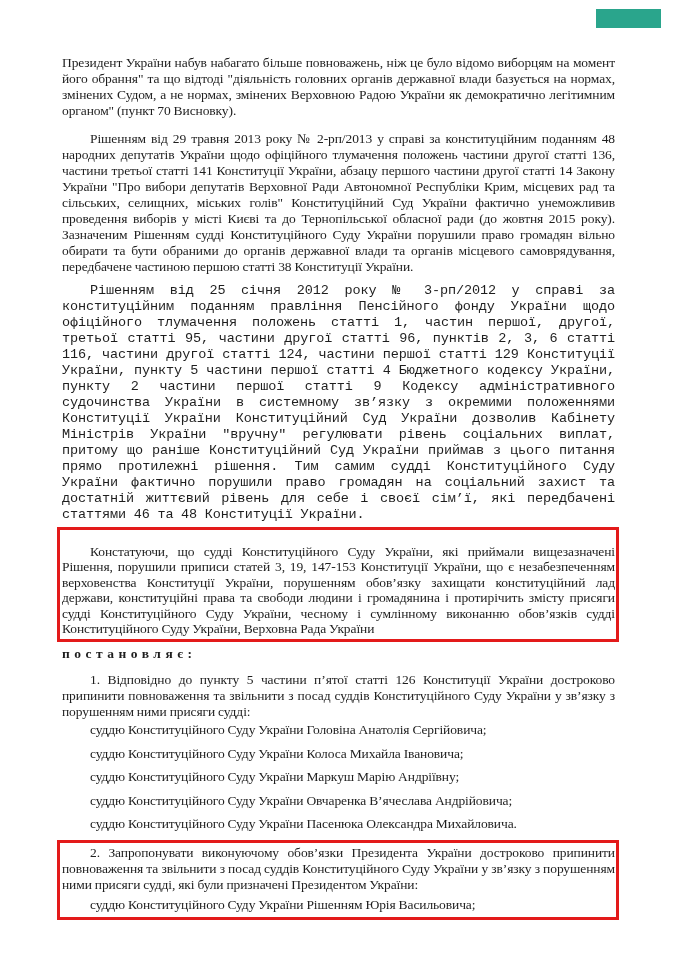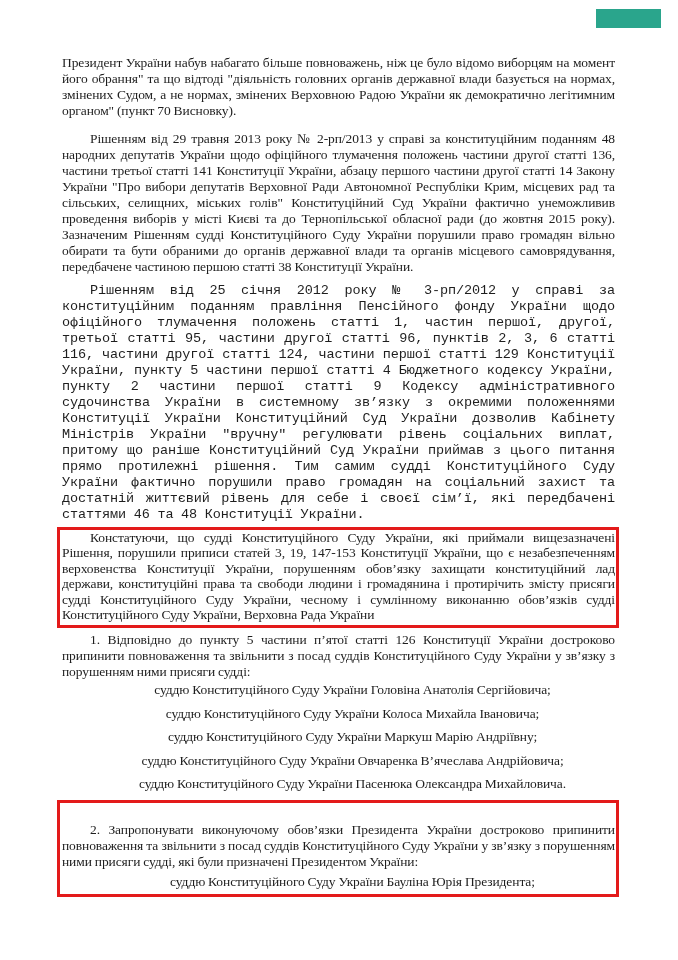--- a/index.html
+++ b/index.html
@@ -22,38 +22,38 @@
     text-align:justify;
     letter-spacing:-0.1px;word-spacing:-0.3px;
   }
   .content p{margin:0;}
   .para{text-indent:28px;margin-bottom:8px !important;}
   .para.first{text-indent:0;margin-bottom:12px !important;}
   .para.last{margin-bottom:4px !important;font-family:Liberation Mono, monospace;}
   .red-box{
     border:3px solid #e31a1a;
     margin:0 -4px 4px -5px;
-    padding:0 1px 3px 2px;
+    padding:14px 1px 3px 2px;
     line-height:15.4px;
   }
   .red-box .para{margin-bottom:0 !important;}
   .resolution{
     font-weight:bold;
     letter-spacing:4.5px;
     text-indent:0;
     margin-bottom:10px !important;
     text-align:left;
   }
   .item-intro{text-indent:28px;margin-bottom:2px !important;}
   .judge-list{margin:0 0 5px 0;}
   .judge-line{
-    text-indent:28px;text-align:center;
+    text-indent:28px;text-align:left;
     line-height:16px;margin:0 0 7.5px 0 !important;
   }
-  .red-box.second{line-height:16px;padding:19px 1px 4px 2px;margin-bottom:0;}
+  .red-box.second{line-height:16px;padding:2px 1px 4px 2px;margin-bottom:0;}
   .red-box.second .item-intro{margin-bottom:4px !important;}
   .red-box.second .judge-line{margin:0 0 7px 0 !important;}
   .red-box.second .judge-line:last-child{margin-bottom:0 !important;}
 </style>
 </head>
 <body>
 
 <div class="page">
 
   <div class="corner-mark"></div>
@@ -63,30 +63,31 @@
     <p class="para first">Президент України набув набагато більше повноважень, ніж це було відомо виборцям на момент його обрання" та що відтоді "діяльність головних органів державної влади базується на нормах, змінених Судом, а не нормах, змінених Верховною Радою України як демократично легітимним органом" (пункт 70 Висновку).</p>
 
     <p class="para">Рішенням від 29 травня 2013 року № 2-рп/2013 у справі за конституційним поданням 48 народних депутатів України щодо офіційного тлумачення положень частини другої статті 136, частини третьої статті 141 Конституції України, абзацу першого частини другої статті 14 Закону України "Про вибори депутатів Верховної Ради Автономної Республіки Крим, місцевих рад та сільських, селищних, міських голів" Конституційний Суд України фактично унеможливив проведення виборів у місті Києві та до Тернопільської обласної ради (до жовтня 2015 року). Зазначеним Рішенням судді Конституційного Суду України порушили право громадян вільно обирати та бути обраними до органів державної влади та органів місцевого самоврядування, передбачене частиною першою статті 38 Конституції України.</p>
 
     <p class="para last">Рішенням від 25 січня 2012 року № 3-рп/2012 у справі за конституційним поданням правління Пенсійного фонду України щодо офіційного тлумачення положень статті 1, частин першої, другої, третьої статті 95, частини другої статті 96, пунктів 2, 3, 6 статті 116, частини другої статті 124, частини першої статті 129 Конституції України, пункту 5 частини першої статті 4 Бюджетного кодексу України, пункту 2 частини першої статті 9 Кодексу адміністративного судочинства України в системному зв’язку з окремими положеннями Конституції України Конституційний Суд України дозволив Кабінету Міністрів України "вручну" регулювати рівень соціальних виплат, притому що раніше Конституційний Суд України приймав з цього питання прямо протилежні рішення. Тим самим судді Конституційного Суду України фактично порушили право громадян на соціальний захист та достатній життєвий рівень для себе і своєї сім’ї, які передбачені статтями 46 та 48 Конституції України.</p>
 
     <div class="red-box">
       <p class="para">Констатуючи, що судді Конституційного Суду України, які приймали вищезазначені Рішення, порушили приписи статей 3, 19, 147-153 Конституції України, що є незабезпеченням верховенства Конституції України, порушенням обов’язку захищати конституційний лад держави, конституційні права та свободи людини і громадянина і протирічить змісту присяги судді Конституційного Суду України, чесному і сумлінному виконанню обов’язків судді Конституційного Суду України, Верховна Рада України</p>
     </div>
 
+    <p class="resolution">постановляє:</p>
 
     <p class="item-intro">1. Відповідно до пункту 5 частини п’ятої статті 126 Конституції України достроково припинити повноваження та звільнити з посад суддів Конституційного Суду України у зв’язку з порушенням ними присяги судді:</p>
 
     <div class="judge-list">
       <p class="judge-line">суддю Конституційного Суду України Головіна Анатолія Сергійовича;</p>
       <p class="judge-line">суддю Конституційного Суду України Колоса Михайла Івановича;</p>
       <p class="judge-line">суддю Конституційного Суду України Маркуш Марію Андріївну;</p>
       <p class="judge-line">суддю Конституційного Суду України Овчаренка В’ячеслава Андрійовича;</p>
       <p class="judge-line">суддю Конституційного Суду України Пасенюка Олександра Михайловича.</p>
     </div>
 
     <div class="red-box second">
       <p class="item-intro">2. Запропонувати виконуючому обов’язки Президента України достроково припинити повноваження та звільнити з посад суддів Конституційного Суду України у зв’язку з порушенням ними присяги судді, які були призначені Президентом України:</p>
-      <p class="judge-line">суддю Конституційного Суду України Бауліна Юрія Президента;</p>
+      <p class="judge-line">суддю Конституційного Суду України Рішенням Юрія Васильовича;</p>
     </div>
 
   </div>
 </div>
 
 </body></html>

